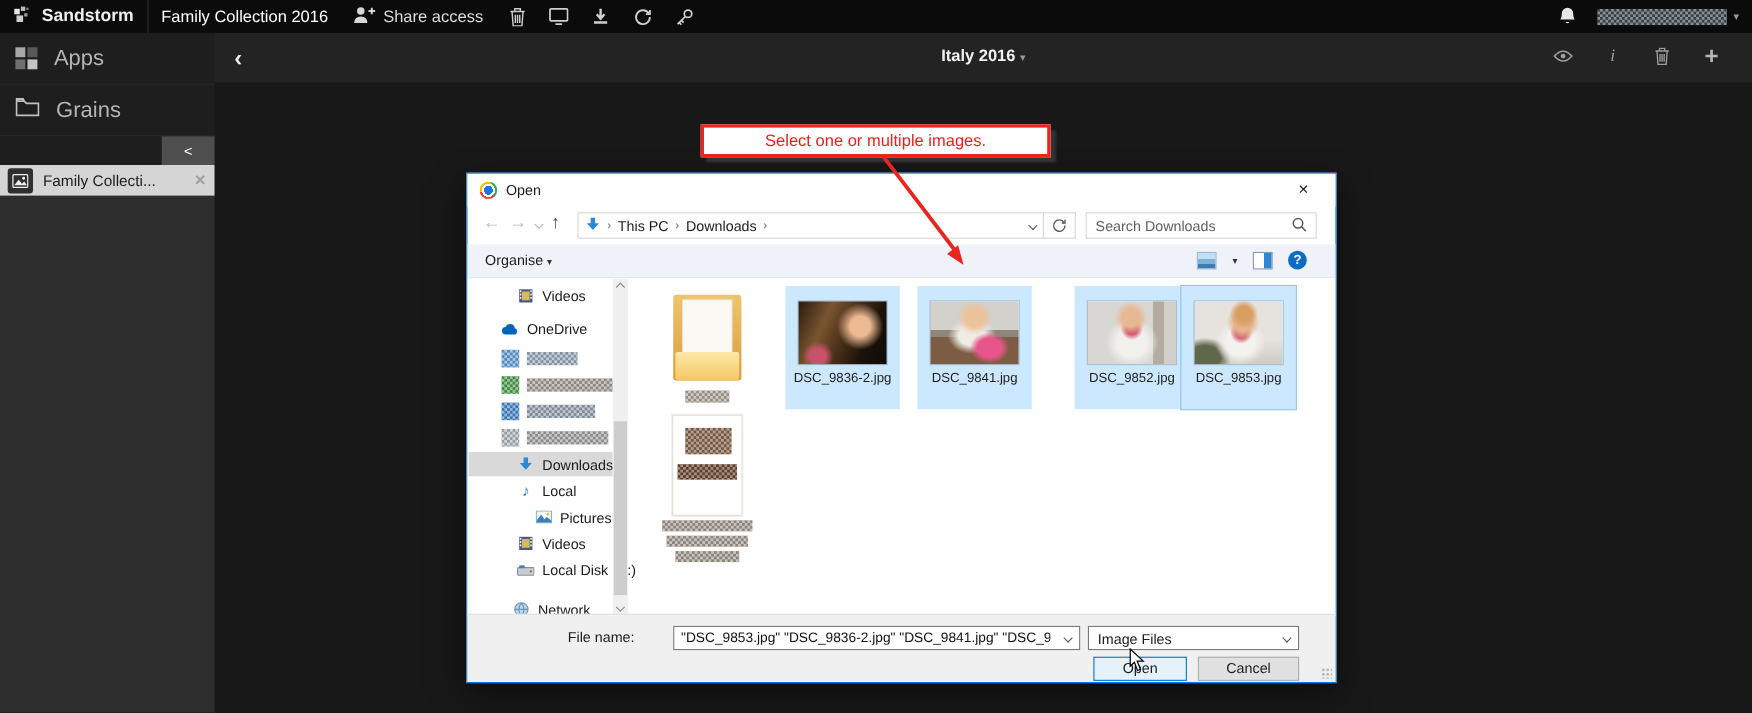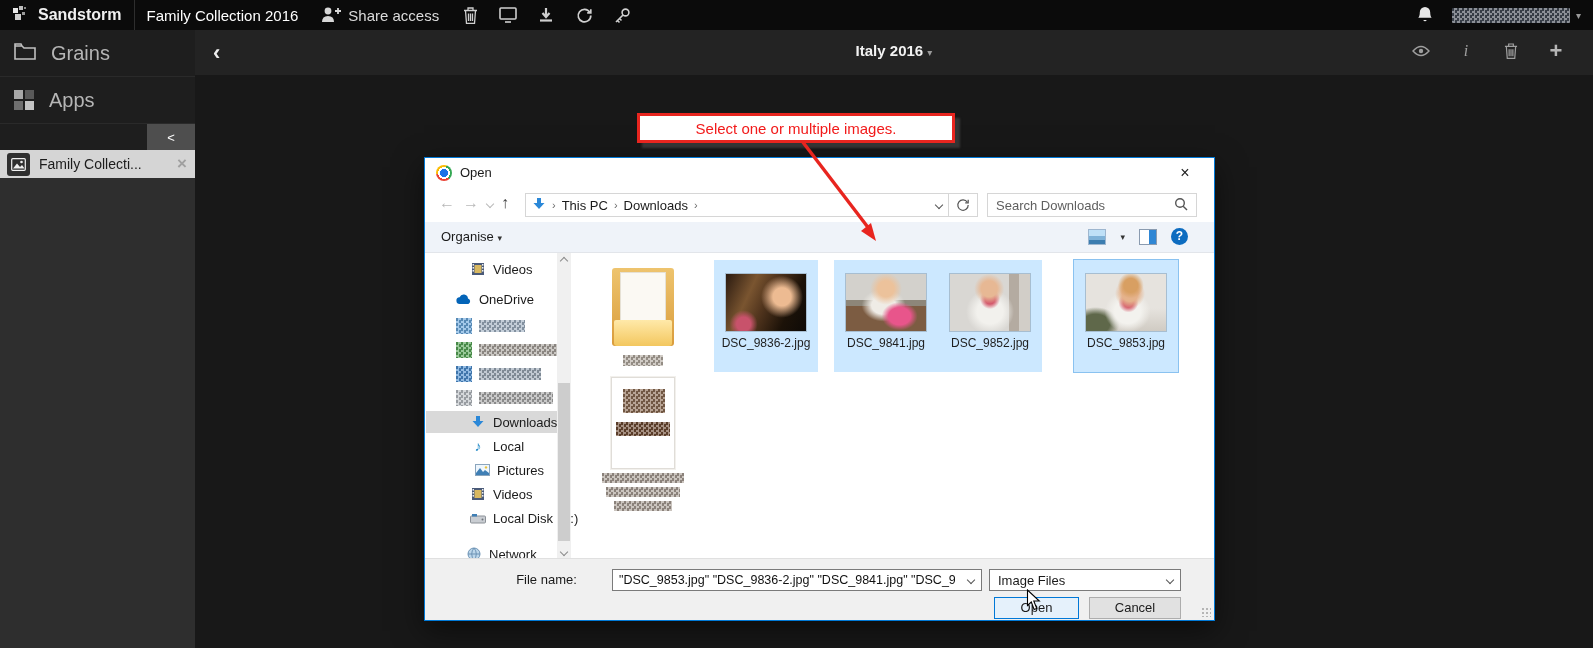--- a/index.html
+++ b/index.html
@@ -212,35 +212,35 @@
       </span>
       <div class="account">
         <span class="name-mosaic mosaic fine"></span>
         <span class="caret-sm">▾</span>
       </div>
     </div>
   </header>
 
   <aside class="sidebar">
     <div class="sb-row">
-      <span>
-        <svg width="22" height="18" viewBox="0 0 22 18">
-            <path d="M1 4 h7 l2 2 h11 v11 h-20 Z M1 4 v-2 h6 l1 2" stroke="#c0c0c0" stroke-width="1.6" fill="none"></path>
-          </svg>
-      </span>
-      <span>Grains</span>
-    </div>
-    <div class="sb-row">
       <span class="apps-grid">
           <i></i>
           <i></i>
           <i></i>
           <i></i>
         </span>
       <span>Apps</span>
+    </div>
+    <div class="sb-row">
+      <span>
+        <svg width="22" height="18" viewBox="0 0 22 18">
+            <path d="M1 4 h7 l2 2 h11 v11 h-20 Z M1 4 v-2 h6 l1 2" stroke="#c0c0c0" stroke-width="1.6" fill="none"></path>
+          </svg>
+      </span>
+      <span>Grains</span>
     </div>
     <div class="sb-collapse-strip">
       <div class="collapse-btn">&lt;</div>
     </div>
     <div class="grain-item">
       <span class="grain-ico">
         <svg width="15" height="13" viewBox="0 0 15 13">
             <rect x="0.7" y="0.7" width="13.6" height="11.6" rx="1" stroke="#f0f0f0" stroke-width="1.2" fill="none"></rect>
             <circle cx="10.5" cy="4" r="1.3" fill="#f0f0f0"></circle>
             <path d="M2 10.5 L6 5.5 L9 9 L11 7 L13.5 10.5 Z" fill="#f0f0f0"></path>
@@ -387,21 +387,21 @@
             <svg width="14" height="14" viewBox="0 0 14 14">
               <path d="M5 1 h4 v5 h3.5 L7 12 L1.5 6 H5 Z" fill="#2b88d8"></path>
             </svg>
           </span>
         <span class="lp-label">Downloads</span>
       </div>
       <div class="lp-row" style="top:182px; padding-left:44px;">
         <span class="lp-ico" style="color:#1e88c7; font-size:14px;">♪</span>
         <span class="lp-label">Local</span>
       </div>
-      <div class="lp-row" style="top:206px; padding-left:48px;">
+      <div class="lp-row" style="top:206px; padding-left:60px;">
         <span class="lp-ico">
             <svg width="15" height="12" viewBox="0 0 15 12">
               <rect x="0.5" y="0.5" width="14" height="11" fill="#eef6fd" stroke="#8aa5bd"></rect>
               <path d="M1 9 L5 4 L8 8 L10 6 L14 9 L14 11 L1 11 Z" fill="#3f7fb5"></path>
               <circle cx="11" cy="3.4" r="1.2" fill="#e8c23a"></circle>
             </svg>
           </span>
         <span class="lp-label">Pictures</span>
       </div>
       <div class="lp-row" style="top:230px; padding-left:44px;">
@@ -459,21 +459,21 @@
       </div>
 
       <div class="tile sel" style="left:289px;">
         <div class="photo p1"></div>
         <div class="tile-label">DSC_9836-2.jpg</div>
       </div>
       <div class="tile sel" style="left:409px;">
         <div class="photo p2"></div>
         <div class="tile-label">DSC_9841.jpg</div>
       </div>
-      <div class="tile sel" style="left:513px;">
+      <div class="tile sel" style="left:552px;">
         <div class="photo p3"></div>
         <div class="tile-label">DSC_9852.jpg</div>
       </div>
       <div class="tile sel focus" style="left:649px;">
         <div class="photo p4"></div>
         <div class="tile-label">DSC_9853.jpg</div>
       </div>
 
       <div class="doc-tile">
         <div class="doc">

